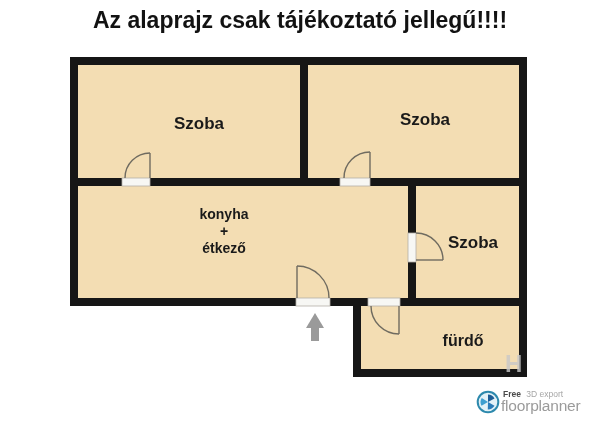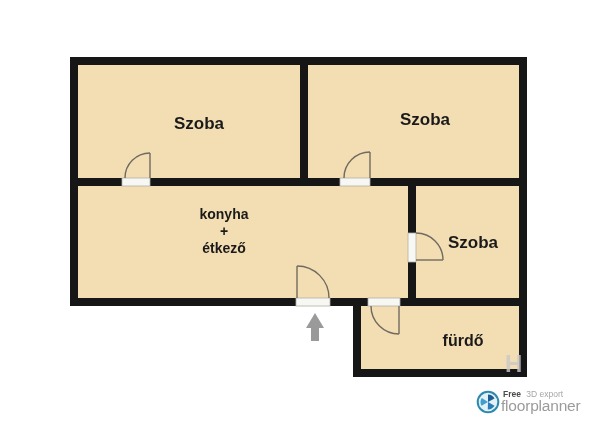--- a/index.html
+++ b/index.html
@@ -17,20 +17,21 @@
   .brand-text{font-family:"Liberation Sans",sans-serif;fill:#9b9b9b;}
   .tag-bold{font-family:"Liberation Sans",sans-serif;fill:#4a4a4a;font-weight:bold;}
   .tag-rest{font-family:"Liberation Sans",sans-serif;fill:#a6a6a6;}
   .watermark{font-family:"Liberation Sans",sans-serif;font-weight:bold;fill:#c9c9c9;opacity:0.8;}
 </style>
 </head>
 <body>
 
 <div class="stage">
 
+  <div class="title">Az alaprajz csak tájékoztató jellegű!!!!</div>
 
   <svg width="600" height="424" viewBox="0 0 600 424">
 
     <path d="M70,57 L527,57 L527,377 L353,377 L353,306 L70,306 Z" fill="#f3ddb3"></path>
 
     <g fill="#161616">
       <rect x="70" y="57" width="457" height="8"></rect>
       <rect x="70" y="57" width="8" height="249"></rect>
       <rect x="519" y="57" width="8" height="320"></rect>
       <rect x="300" y="57" width="8" height="129"></rect>

